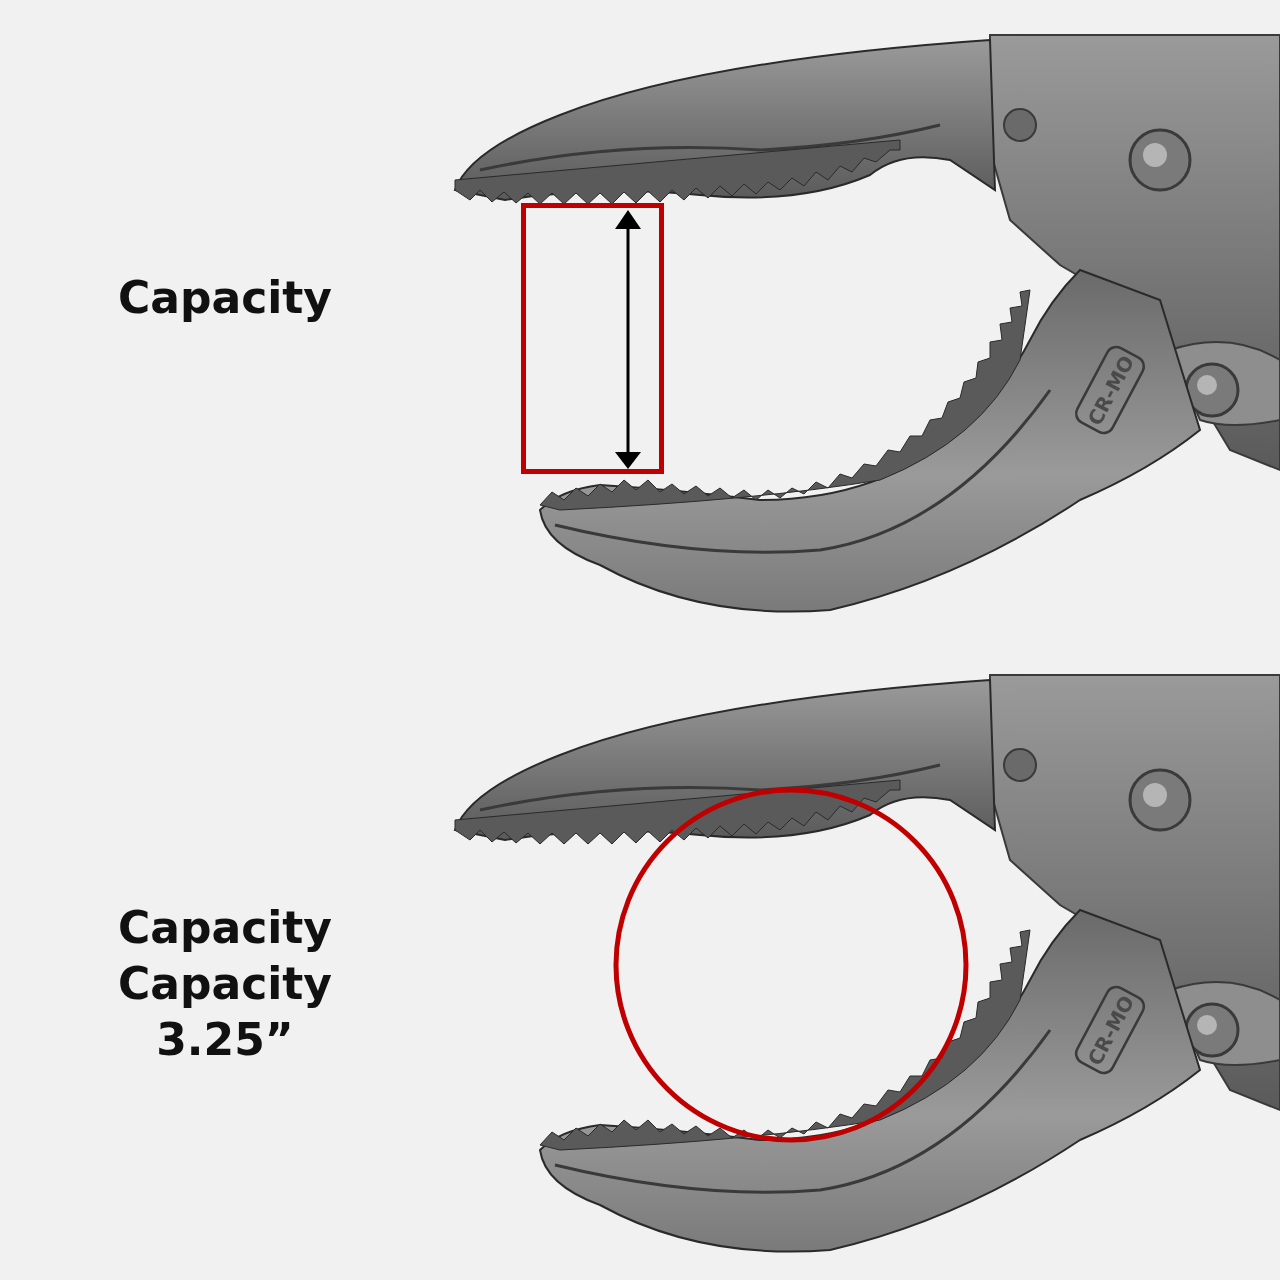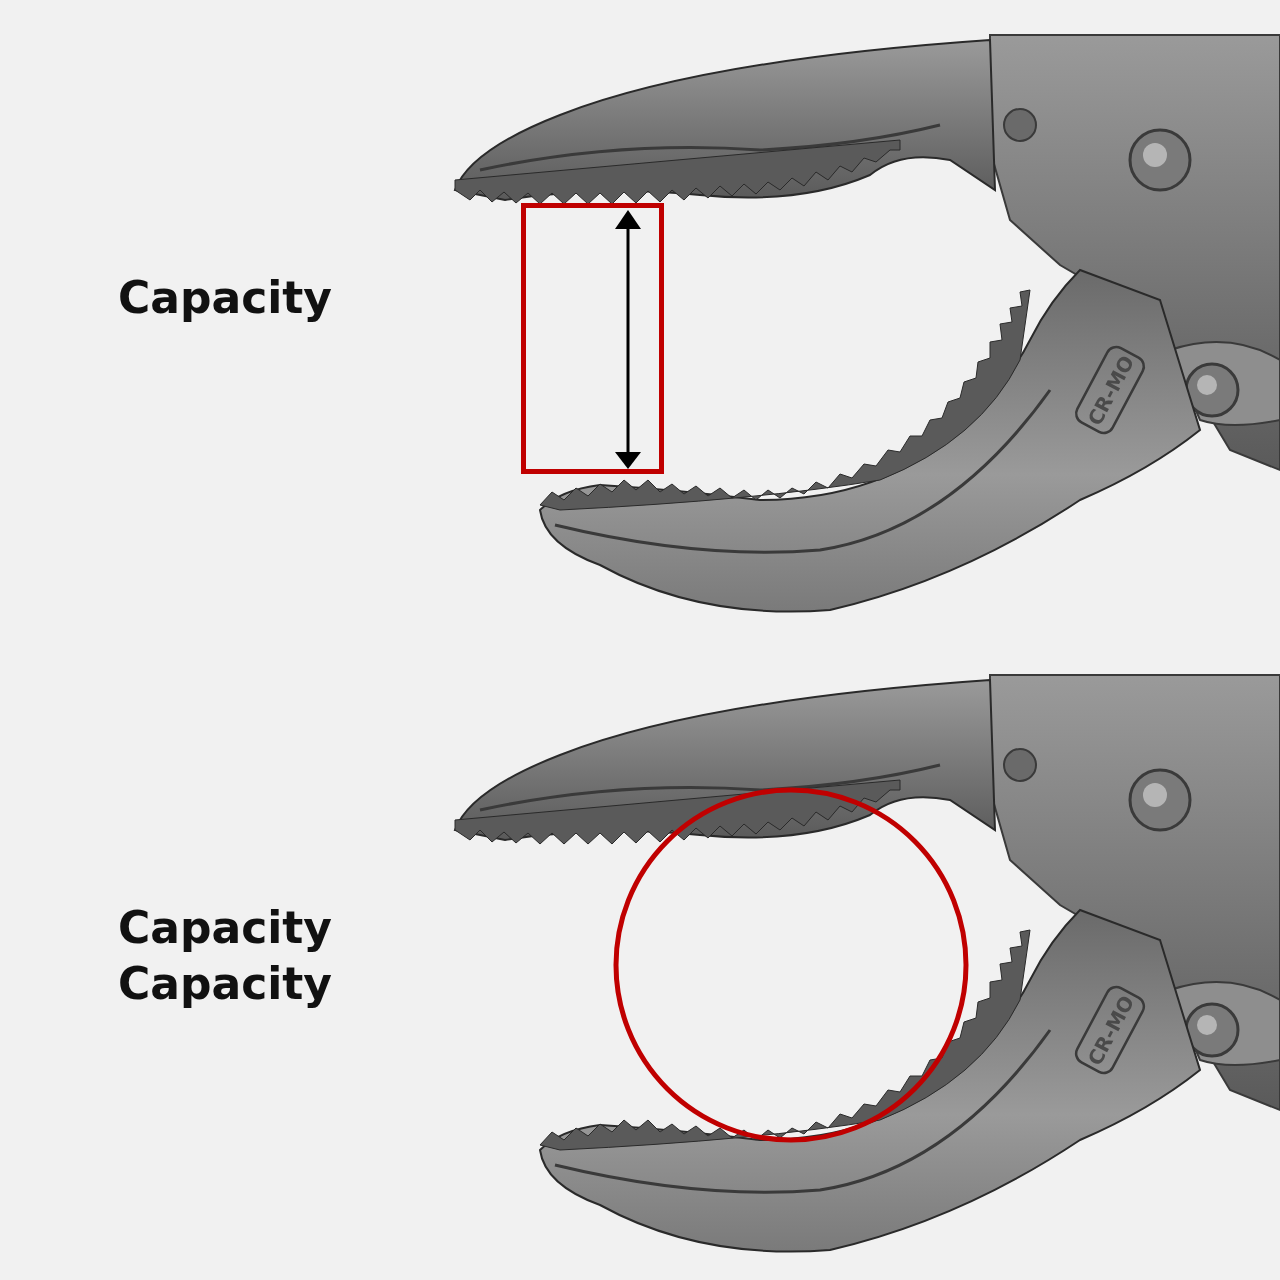--- a/index.html
+++ b/index.html
@@ -64,20 +64,21 @@
       <polygon points="615,229 641,229 628,210" fill="#000"></polygon>
       <polygon points="615,452 641,452 628,469" fill="#000"></polygon>
     </g>
   </svg>
 </div>
 
 <div class="panel bottom">
   <div class="label" style="top:260px;">
     <span class="line">Capacity</span>
     <span class="line">Capacity</span>
+    <span class="line">3.25”</span>
   </div>
 
   <svg class="art" width="1280" height="640" viewBox="0 0 1280 640">
     <defs>
       <linearGradient id="metalC" x1="0" y1="0" x2="0" y2="1">
         <stop offset="0" stop-color="#9a9a9a"></stop>
         <stop offset="0.5" stop-color="#7a7a7a"></stop>
         <stop offset="1" stop-color="#5a5a5a"></stop>
       </linearGradient>
       <linearGradient id="metalD" x1="0" y1="0" x2="0" y2="1">

